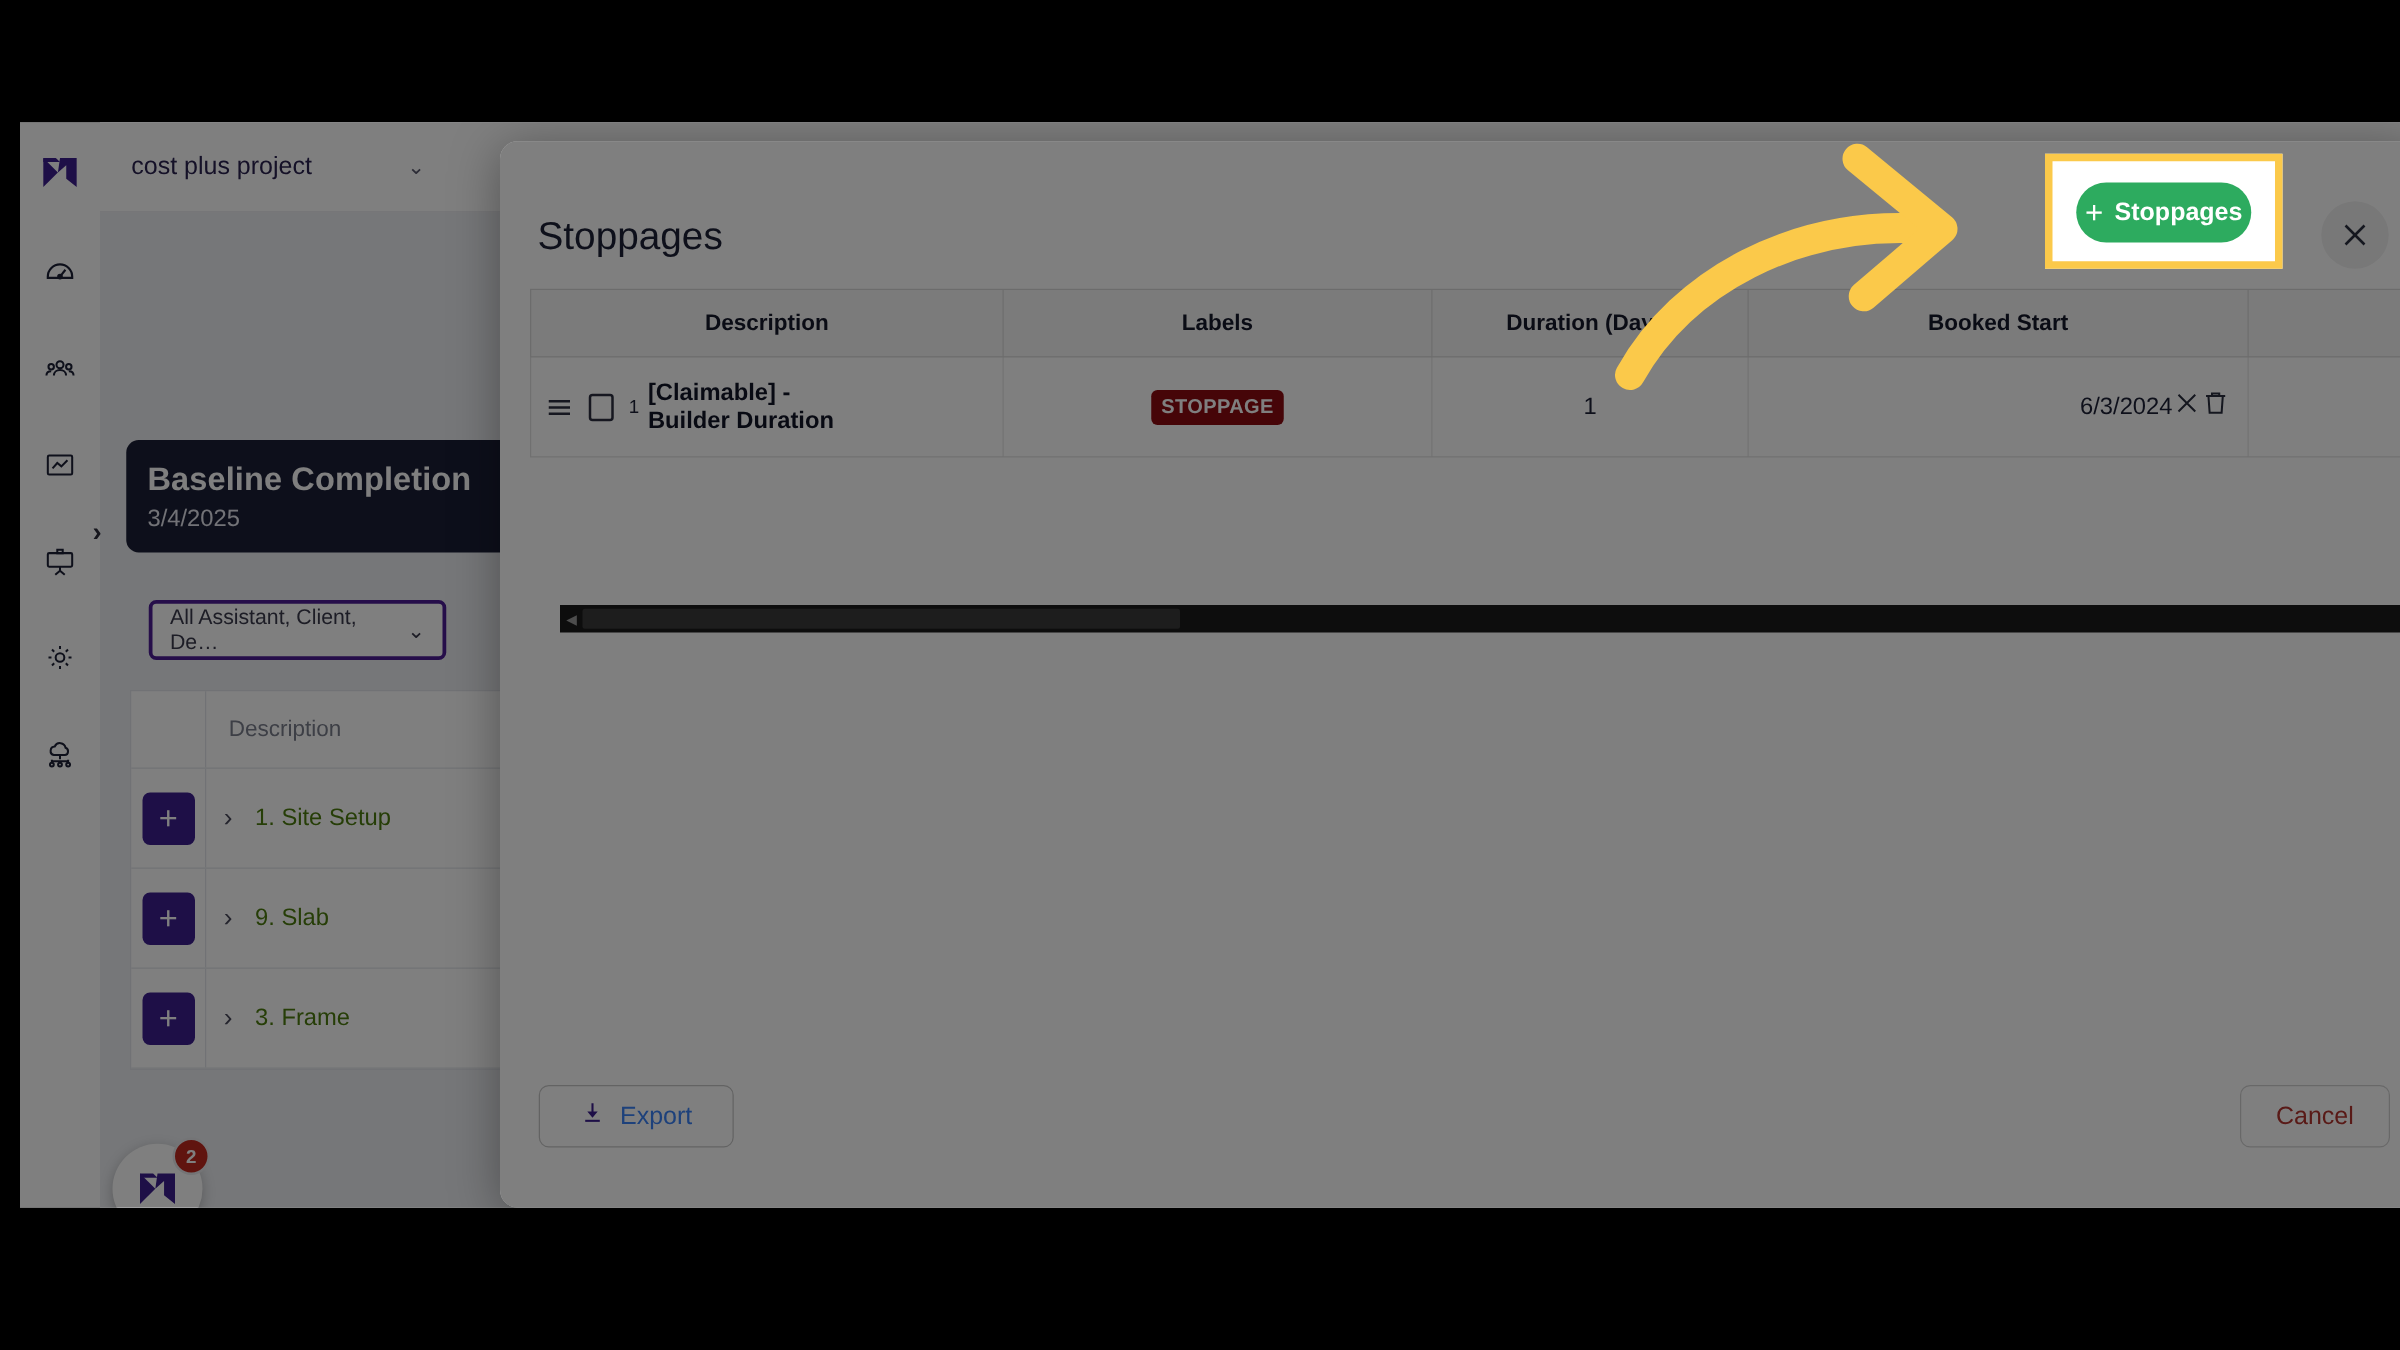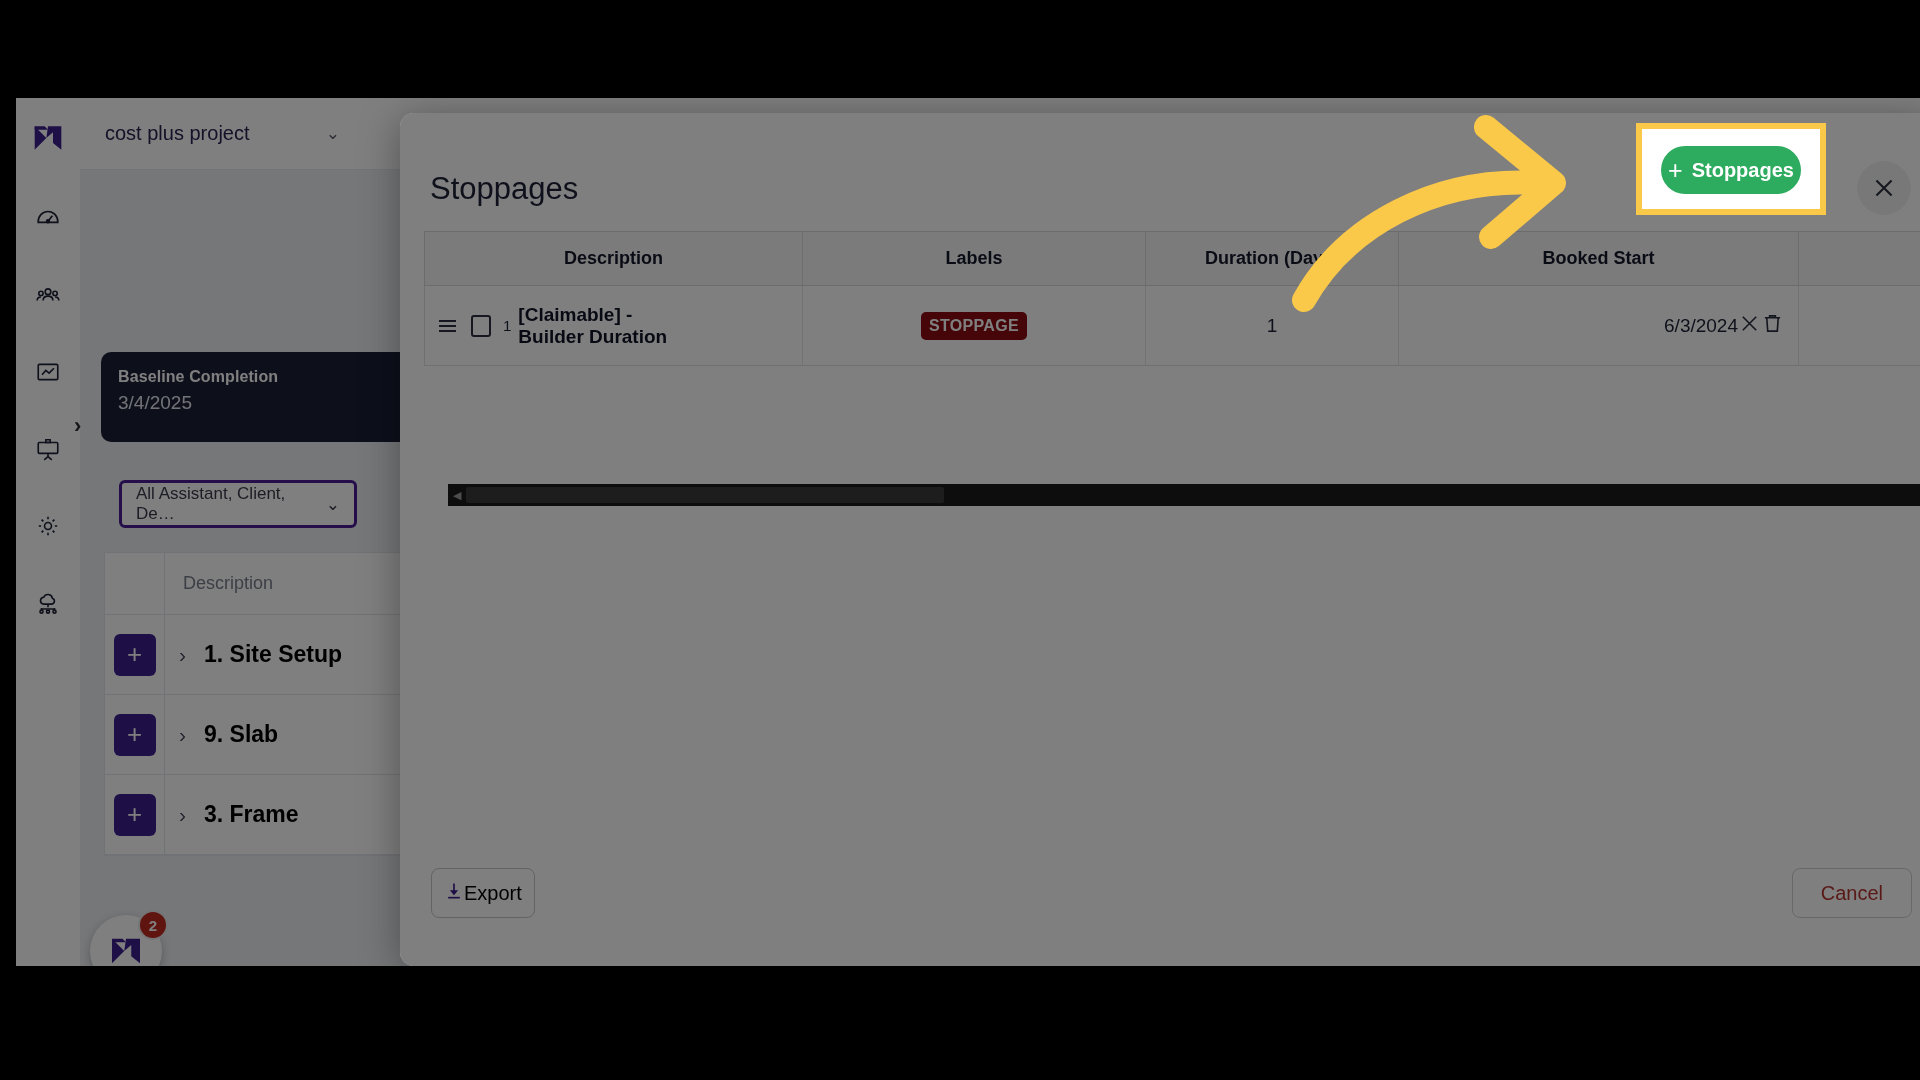--- a/index.html
+++ b/index.html
@@ -58,21 +58,21 @@
   #expandArrow {
     position: absolute; left: -6px; top: 243px;
     font-size: 22px; color:#2c2c3a; font-weight: 600;
   }
   #baselineCard {
     position: absolute; left: 21px; top: 182px;
     width: 340px; height: 90px;
     background: #1b1f36; border-radius: 10px;
     padding: 16px 0 0 17px; color:#fff;
   }
-  #baselineCard .t { font-size: 16px; font-weight: 600; letter-spacing:.1px;}
+  #baselineCard .t { font-size: 26px; font-weight: 600; letter-spacing:.1px;}
   #baselineCard .d { font-size: 19px; margin-top: 6px; color:#e4e5ee; }
 
   #filterBox {
     position: absolute; left: 39px; top: 310px;
     width: 238px; height: 48px;
     background: #fff; border: 3px solid #4c1d95; border-radius: 6px;
     display:flex; align-items:center; justify-content: space-between;
     padding: 0 14px; font-size: 17px; color:#3a3a4c;
   }
   #bgTable {
@@ -82,21 +82,21 @@
   }
   #bgTable .hrow { height: 62px; display:flex; align-items:center; border-bottom: 1px solid #e2e5ea; }
   #bgTable .hrow .c1 { width: 60px; height: 100%; border-right:1px solid #e2e5ea;}
   #bgTable .hrow .c2 { padding-left: 18px; font-size: 18px; color:#7a7e8c; }
   #bgTable .row { height: 80px; display:flex; align-items:center; border-bottom:1px solid #e2e5ea; }
   #bgTable .row .c1 { width: 60px; height:100%; border-right:1px solid #e2e5ea; display:flex;align-items:center;justify-content:center;}
   #bgTable .row .c2 { display:flex; align-items:center; padding-left: 14px; }
   .plusbtn { width: 42px; height: 42px; border-radius: 6px; background:#3d1f8f; color:#fff;
              display:flex;align-items:center;justify-content:center; font-size:26px; font-weight:300; }
   .rowchev { font-size: 21px; color:#4a4a5c; margin-right: 18px; }
-  .rowtxt { font-size: 23px; font-weight: 700; color:#000000; }
+  .rowtxt { font-size: 19px; font-weight: 400; color:#4d7c0f; }
 
   #fabWidget {
     position: absolute; left: 10px; top: 745px;
     width: 72px; height: 72px; border-radius: 50%;
     background:#ffffff; box-shadow: 0 3px 10px rgba(0,0,0,.25);
     display:flex; align-items:center; justify-content:center;
   }
   #fabBadge {
     position:absolute; left: 58px; top: 740px;
     width: 30px; height: 30px; border-radius: 50%;
@@ -171,24 +171,24 @@
   #hscroll {
     position:absolute; left: 24px; top: 253px; right: 0; height: 22px;
     background: #1b1b1b; display:flex; align-items:center;
   }
   #hscroll .arrowL, #hscroll .arrowR { color:#9a9a9a; font-size: 11px; padding: 0 5px; }
   #hthumb { height: 16px; width: 478px; background:#3a3a3a; border-radius: 2px; }
 
   
   #exportBtn {
     position:absolute; left: 31px; bottom: 48px;
-    height: 50px; padding: 0 12px;
+    height: 50px; padding: 0 32px;
     border: 1px solid rgba(0,0,0,.22); border-radius: 8px;
-    display:flex; align-items:center; gap: 0;
-    color:#000000; font-size: 20px;
+    display:flex; align-items:center; gap: 12px;
+    color:#3b82f6; font-size: 20px;
   }
   #exportBtn svg { width: 20px; height: 20px; }
   #cancelBtn {
     position:absolute; right: 24px; bottom: 48px;
     height: 50px; padding: 0 28px;
     border: 1px solid rgba(0,0,0,.18); border-radius: 8px;
     display:flex; align-items:center;
     color:#b3352f; font-size: 20px;
   }
 

